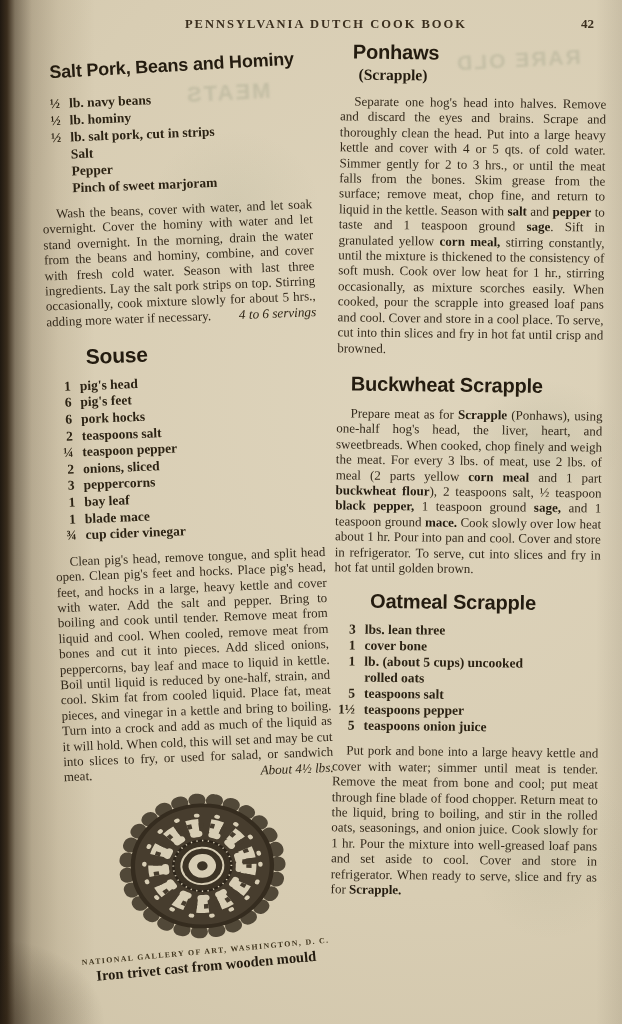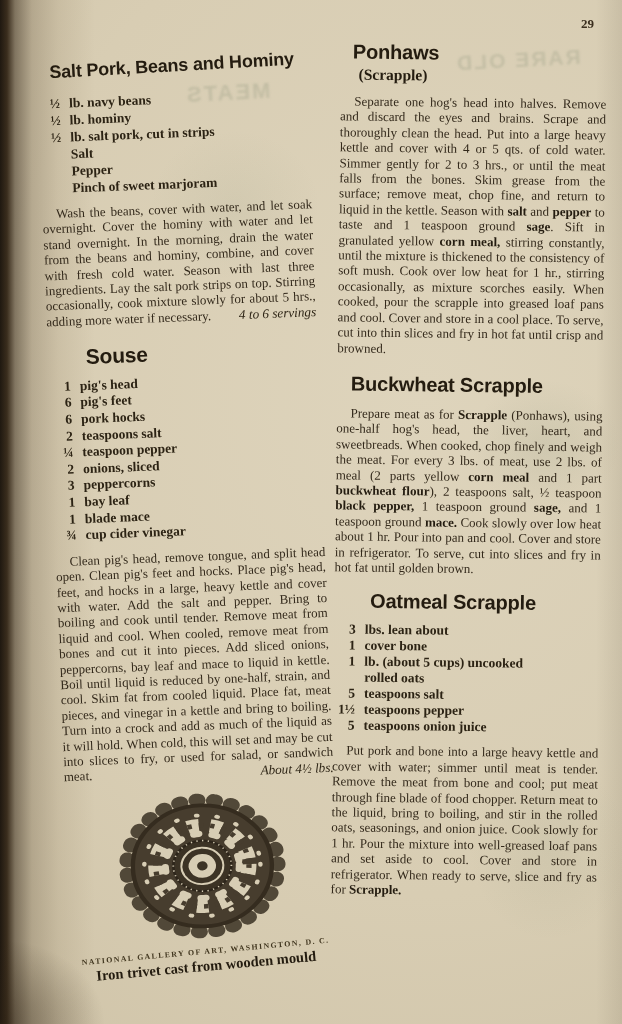--- a/index.html
+++ b/index.html
@@ -86,21 +86,22 @@
 <body>
 
 <div class="page">
 
   <div class="ghost ghost-1">RARE OLD</div>
   <div class="ghost ghost-2">MEATS</div>
   <div class="smudge smudge-1"></div>
   <div class="smudge smudge-2"></div>
   <div class="smudge smudge-3"></div>
 
-  <div class="page-number">29</div>
+  <div class="book-header">PENNSYLVANIA DUTCH COOK BOOK</div>
+  <div class="page-number">42</div>
 
   <div class="col col-left">
 
     <h2 class="h-sans sp-title">Salt Pork, Beans and Hominy</h2>
 
     <div class="ing-list lh17">
       <div class="ing-row">
           <span class="ing-qty">½</span>
           <span class="ing-item">lb. navy beans</span>
         </div>
@@ -220,21 +221,21 @@
 
     <h2 class="h-sans bw-title">Buckwheat Scrapple</h2>
 
     <p class="body-text"><span>Prepare meat as for </span><span class="rb">Scrapple</span><span> (Ponhaws), using one-half hog's head, the liver, heart, and sweetbreads. When cooked, chop finely and weigh the meat. For every 3 lbs. of meat, use 2 lbs. of meal (2 parts yellow </span><span class="rb">corn meal</span><span> and 1 part </span><span class="rb">buckwheat flour</span><span>), 2 teaspoons salt, ½ teaspoon </span><span class="rb">black pepper,</span><span> 1 teaspoon ground </span><span class="rb">sage,</span><span> and 1 teaspoon ground </span><span class="rb">mace.</span><span> Cook slowly over low heat about 1 hr. Pour into pan and cool. Cover and store in refrigerator. To serve, cut into slices and fry in hot fat until golden brown.</span></p>
 
     <h2 class="h-sans oat-title">Oatmeal Scrapple</h2>
 
     <div class="ing-list lh16o">
       <div class="ing-row">
           <span class="ing-qty">3</span>
-          <span class="ing-item">lbs. lean about</span>
+          <span class="ing-item">lbs. lean three</span>
         </div>
       <div class="ing-row">
           <span class="ing-qty">1</span>
           <span class="ing-item">cover bone</span>
         </div>
       <div class="ing-row">
           <span class="ing-qty">1</span>
           <span class="ing-item">lb. (about 5 cups) uncooked</span>
         </div>
       <div class="ing-row">

